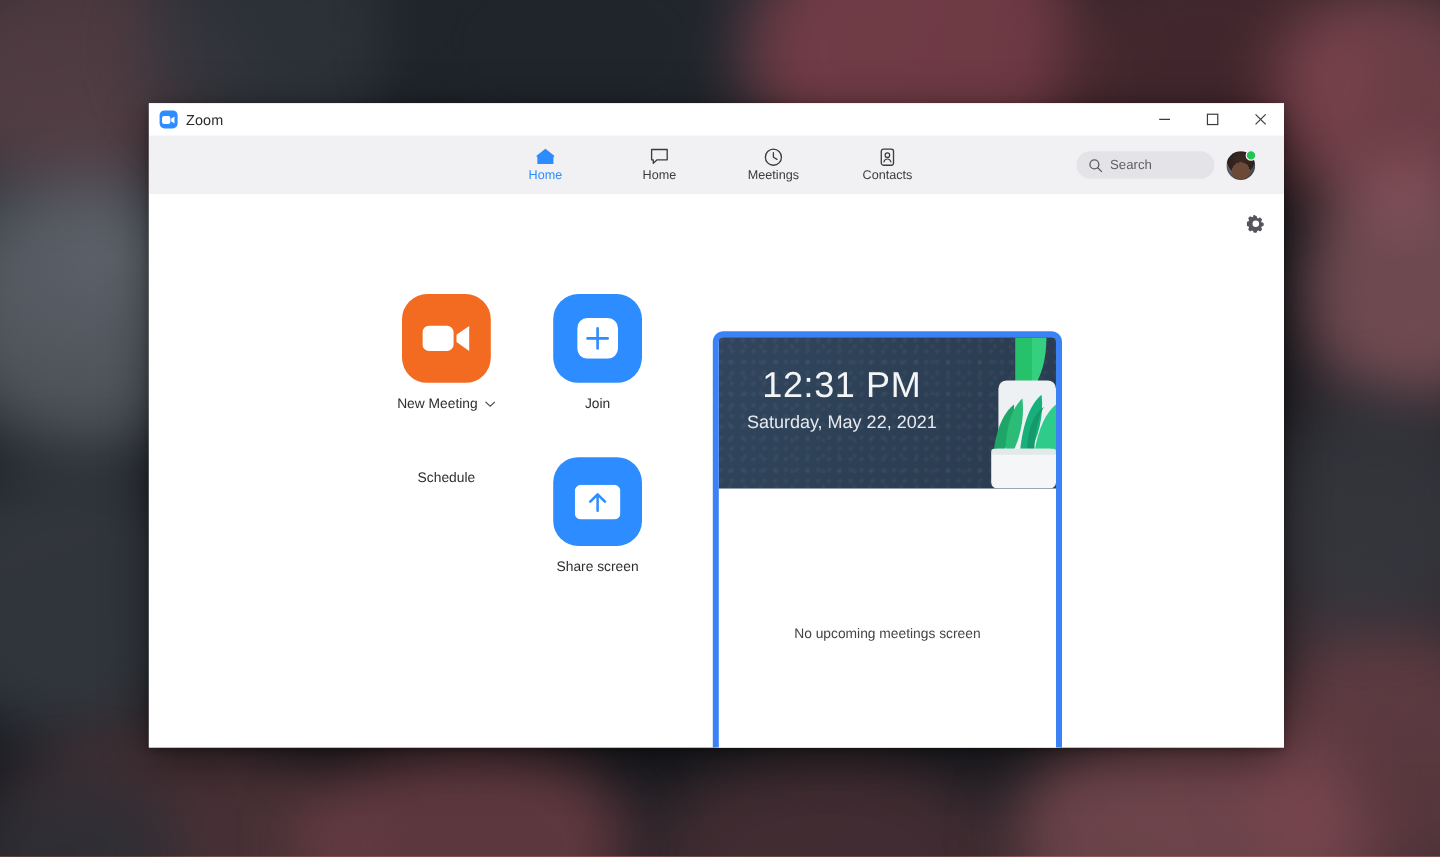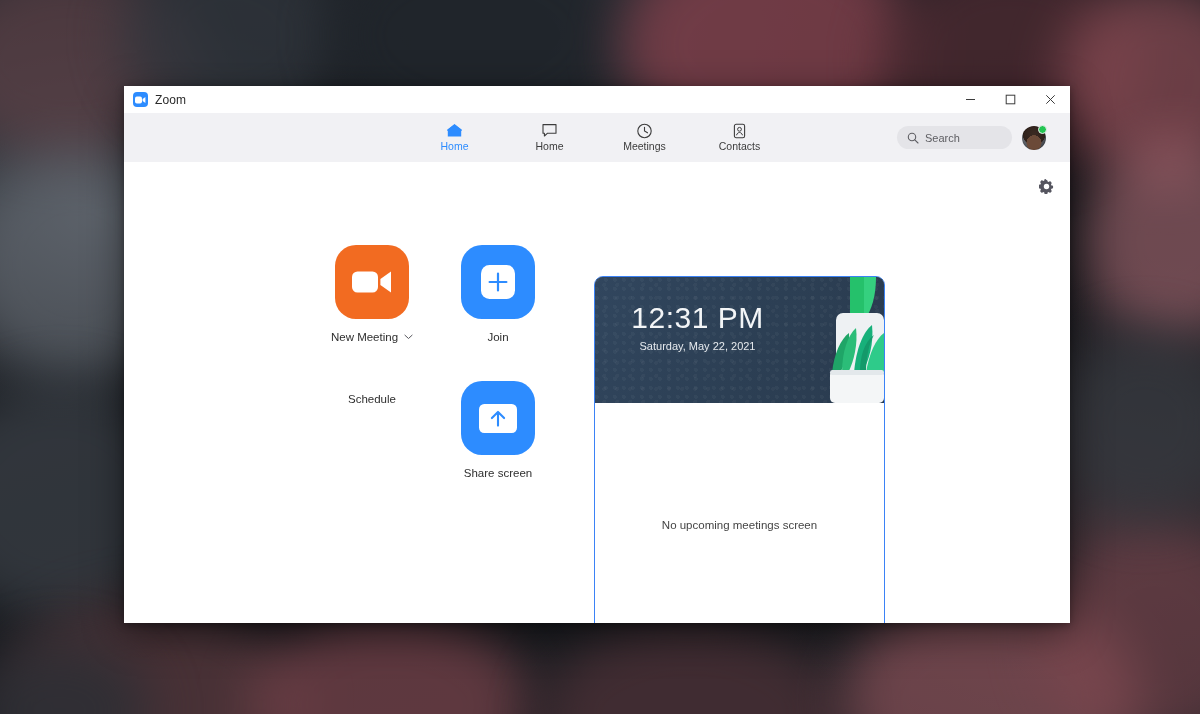--- a/index.html
+++ b/index.html
@@ -234,21 +234,21 @@
   }
   .caret svg { display:block; }
 
   
   #meetings-card {
     position: absolute;
     left: 470px;
     top: 114px;
     width: 291px;
     height: 375px;
-    border: 1px solid #3b82f6;
+    border: 5px solid #3b82f6;
     border-radius: 9px;
     background: #ffffff;
     overflow: hidden;
     display: flex;
     flex-direction: column;
   }
   #clock-panel {
     position: relative;
     height: 126px;
     flex: 0 0 126px;
@@ -273,21 +273,21 @@
   }
   #clock-time {
     font-size: 30px;
     font-weight: 300;
     color: #f3f5f7;
     letter-spacing: .5px;
     line-height: 1.1;
   }
   #clock-date {
     margin-top: 6px;
-    font-size: 11px;
+    font-size: 15px;
     color: #e6eaee;
   }
   
   #plant {
     position: absolute;
     right: 0; top: 0;
     width: 96px; height: 126px;
     z-index: 2;
   }
   #plant svg { display: block; }

